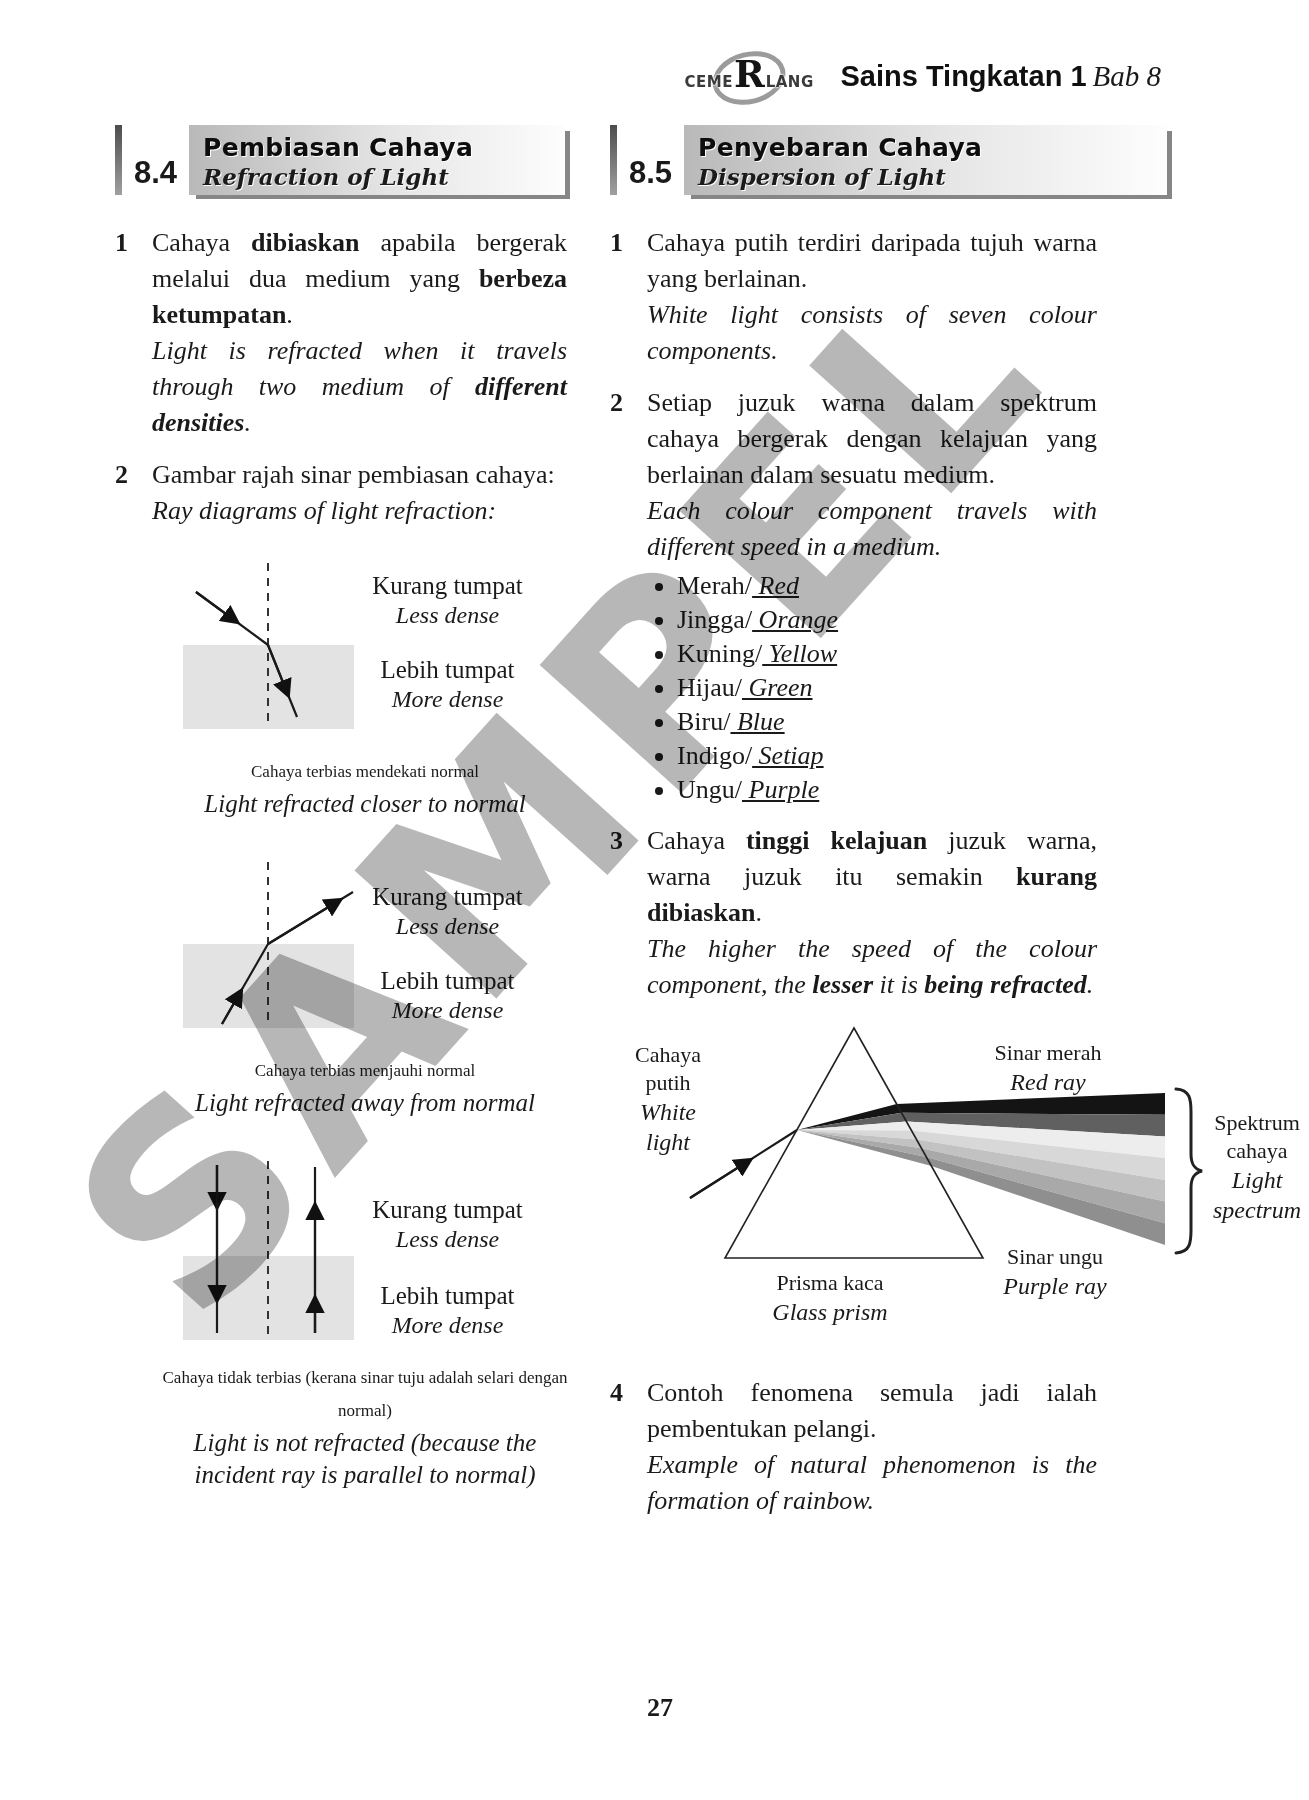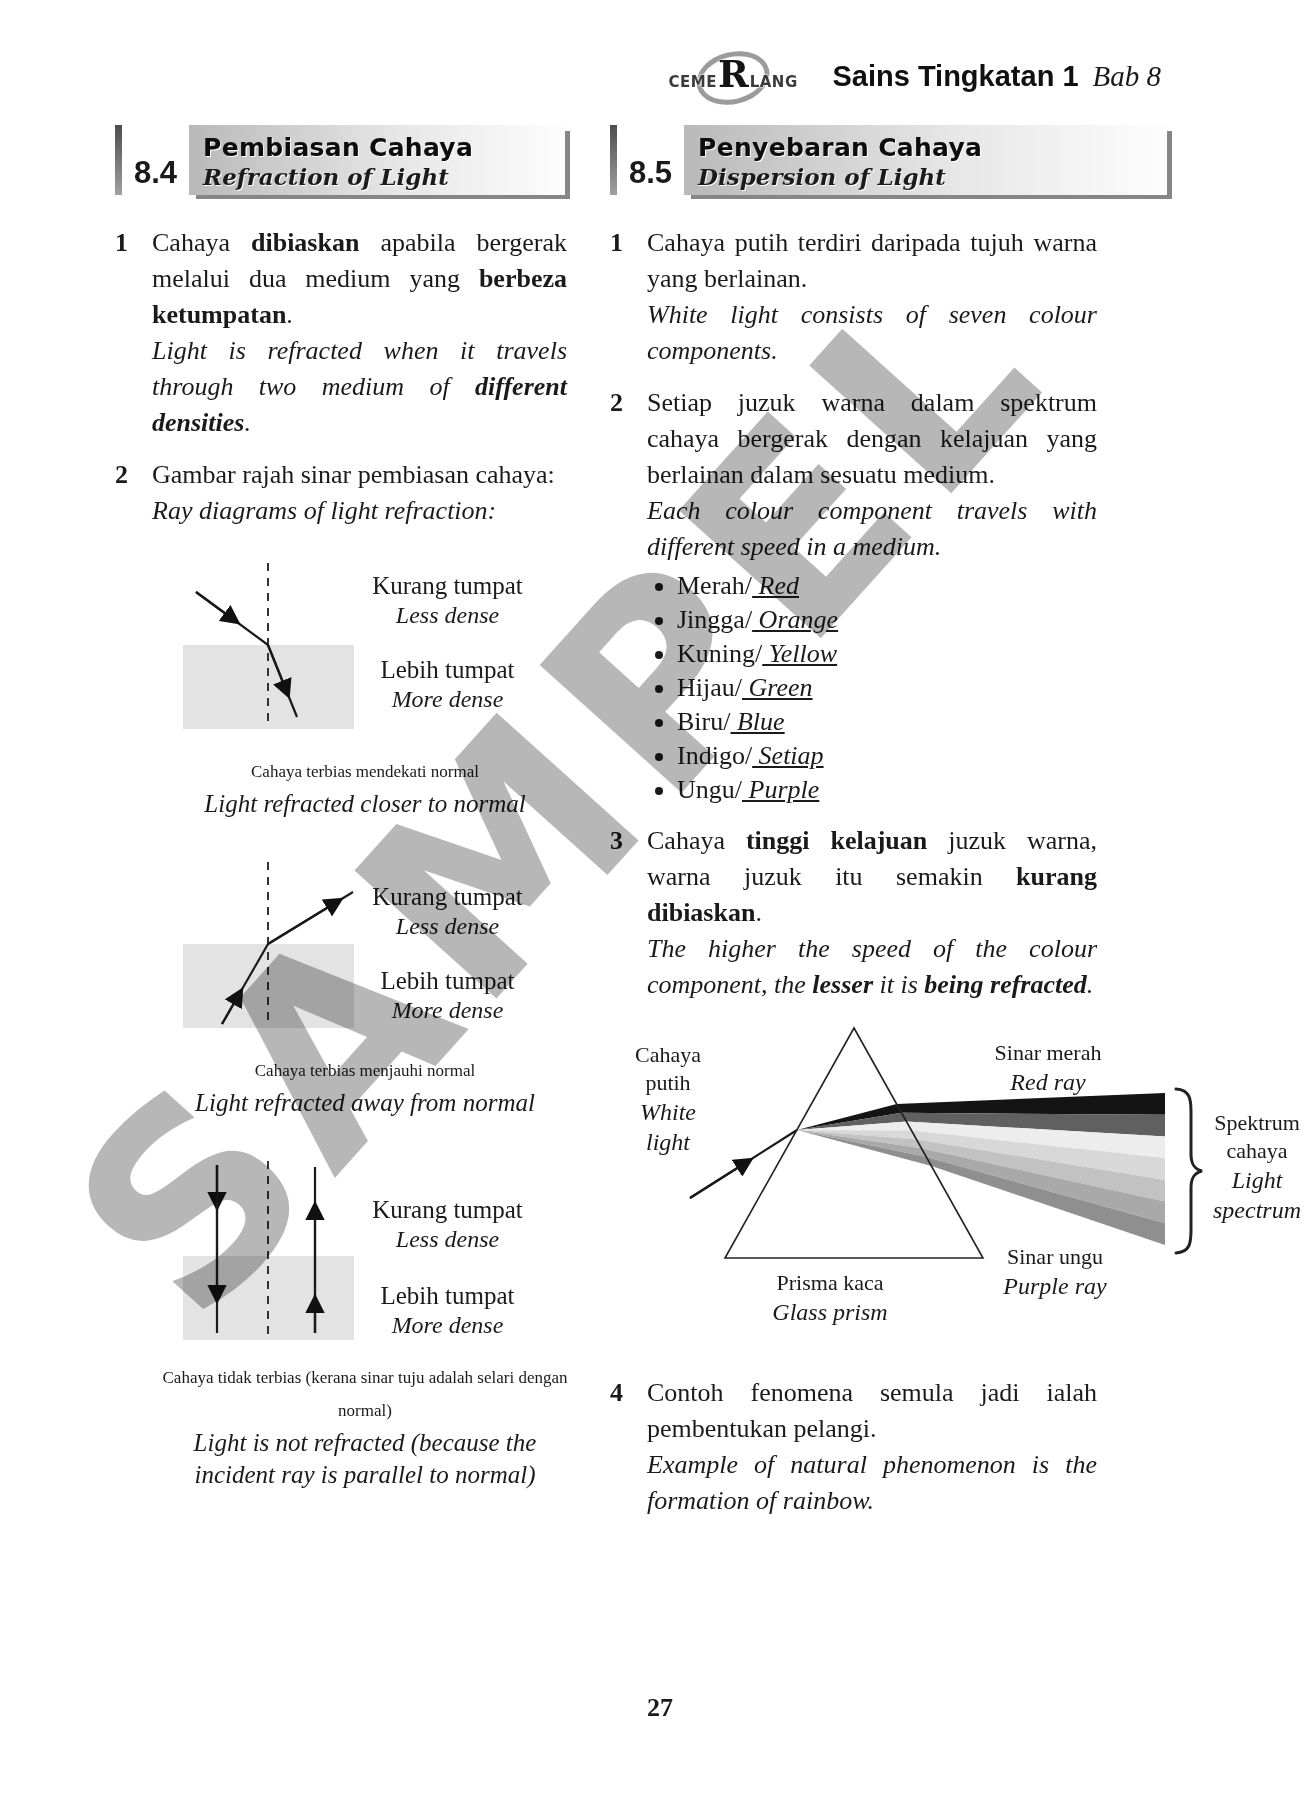--- a/index.html
+++ b/index.html
@@ -6,21 +6,21 @@
   .page{position:relative;width:1309px;height:1800px;background:#fff;overflow:hidden;
         font-family:"Liberation Serif","DejaVu Serif",serif;color:#1a1a1a;}
 
   
   .watermark{position:absolute;left:-110px;top:640px;width:1340px;text-align:center;
     font-family:"DejaVu Sans","Liberation Sans",sans-serif;font-weight:bold;font-size:262px;
     letter-spacing:16px;color:#b7b7b7;transform:rotate(-48deg);mix-blend-mode:multiply;
     z-index:9;pointer-events:none;user-select:none;}
 
   
-  .header{position:absolute;top:50px;right:148px;display:flex;align-items:center;gap:14px;z-index:2;}
+  .header{position:absolute;top:50px;right:148px;display:flex;align-items:center;gap:6px;z-index:2;}
   .logo{position:relative;width:150px;height:52px;font-family:"DejaVu Sans",sans-serif;flex:none;}
   .logo-ellipse{position:absolute;left:28px;top:2px;width:64px;height:42px;border:5px solid #9b9b9b;
     border-radius:50%;transform:rotate(-14deg);}
   .logo-text{position:absolute;left:0;bottom:6px;display:flex;align-items:baseline;white-space:nowrap;}
   .logo-pre,.logo-post{font-size:15px;font-weight:bold;color:#3a3a3a;letter-spacing:.5px;
     text-shadow:0 0 2px #fff,0 0 2px #fff,0 0 2px #fff;}
   .logo-big{font-size:37px;font-weight:bold;color:#141414;font-family:"DejaVu Serif",serif;
     margin:0 1px;text-shadow:0 0 2px #fff,0 0 2px #fff;}
   .header-title{font-family:"Liberation Sans","DejaVu Sans",sans-serif;font-weight:bold;font-size:29px;color:#101010;}
   .header-chapter{font-style:italic;font-size:29px;font-weight:normal;}

